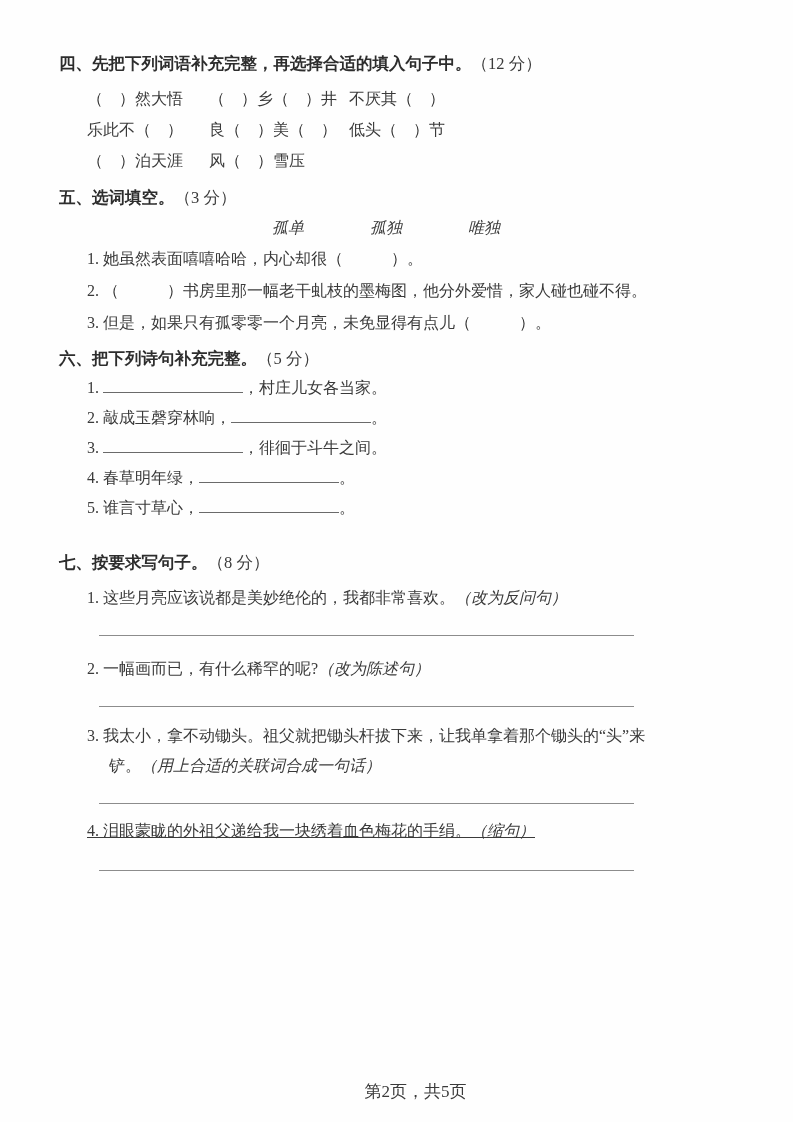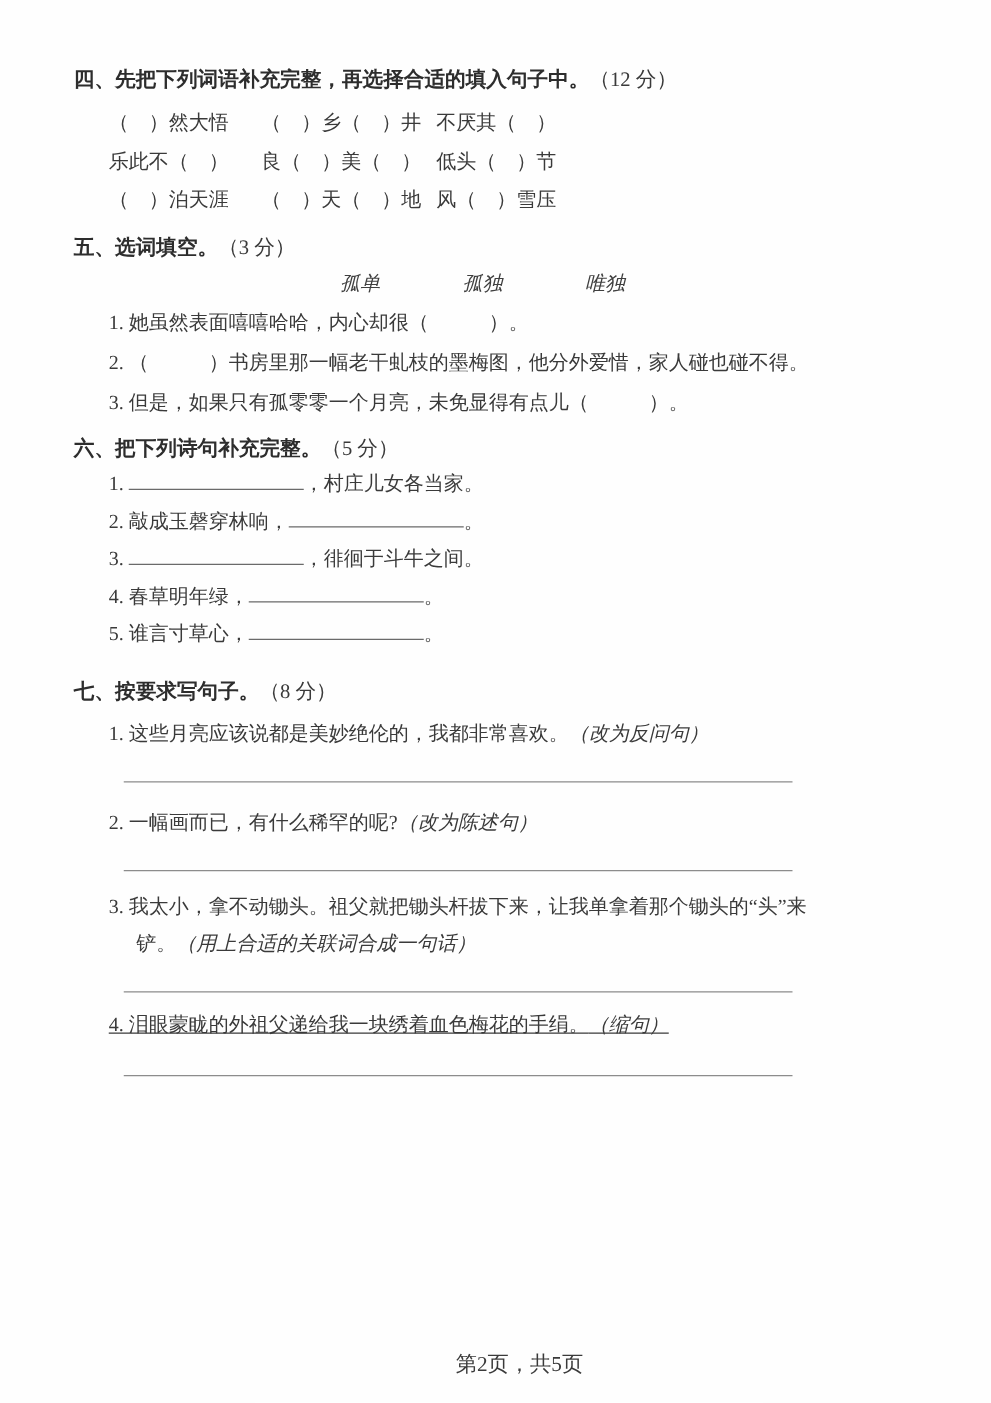--- a/index.html
+++ b/index.html
@@ -22,21 +22,21 @@
   .items { margin-top:2px; }
   .q { margin-left:28px; line-height:32px; padding-left:22px; text-indent:-22px; }
   .sec { margin-top:0; }
   .sec-five { margin-top:10px; }
   .word-bank { display:flex; justify-content:center; gap:66px; margin-top:5px;
                line-height:26px; font-style:italic; color:#3f3f3f; }
   .sec-six { margin-top:8px; }
   .poem .q { line-height:30px; }
   .blank { display:inline-block; width:140px; height:14px;
            border-bottom:1px solid #6a6a6a; vertical-align:baseline; }
-  .sec-seven { margin-top:18px; }
+  .sec-seven { margin-top:28px; }
   .sec-seven .q { line-height:30px; max-width:588px; }
   .sec-seven .q1 { margin-top:8px; }
   .sec-seven .q2 { margin-top:18px; }
   .sec-seven .q3 { margin-top:14px; }
   .sec-seven .q4 { margin-top:12px;text-decoration:underline; }
   .kai { font-style:italic; }
   .answer-line { width:535px; margin:22px 0 0 40px; height:0;
                  border-bottom:1.5px solid #8c8c8c; }
   .answer-line.last { margin-top:24px; }
   .footer { position:absolute; left:0; top:1080px; width:793px;
@@ -57,21 +57,20 @@
         <span class="wg-cell wg-c2">（　）乡（　）井</span>
         <span class="wg-cell">不厌其（　）</span>
       </div>
       <div class="wg-row">
         <span class="wg-cell wg-c1">乐此不（　）</span>
         <span class="wg-cell wg-c2">良（　）美（　）</span>
         <span class="wg-cell">低头（　）节</span>
       </div>
       <div class="wg-row">
         <span class="wg-cell wg-c1">（　）泊天涯</span>
-        <span class="wg-cell wg-c2">（　）天（　）地</span>
         <span class="wg-cell">风（　）雪压</span>
       </div>
     </div>
   </div>
 
   <div class="sec sec-five">
     <div class="sec-title">
       <span>五、选词填空。</span><span class="score">（3 分）</span>
     </div>
     <div class="word-bank">

